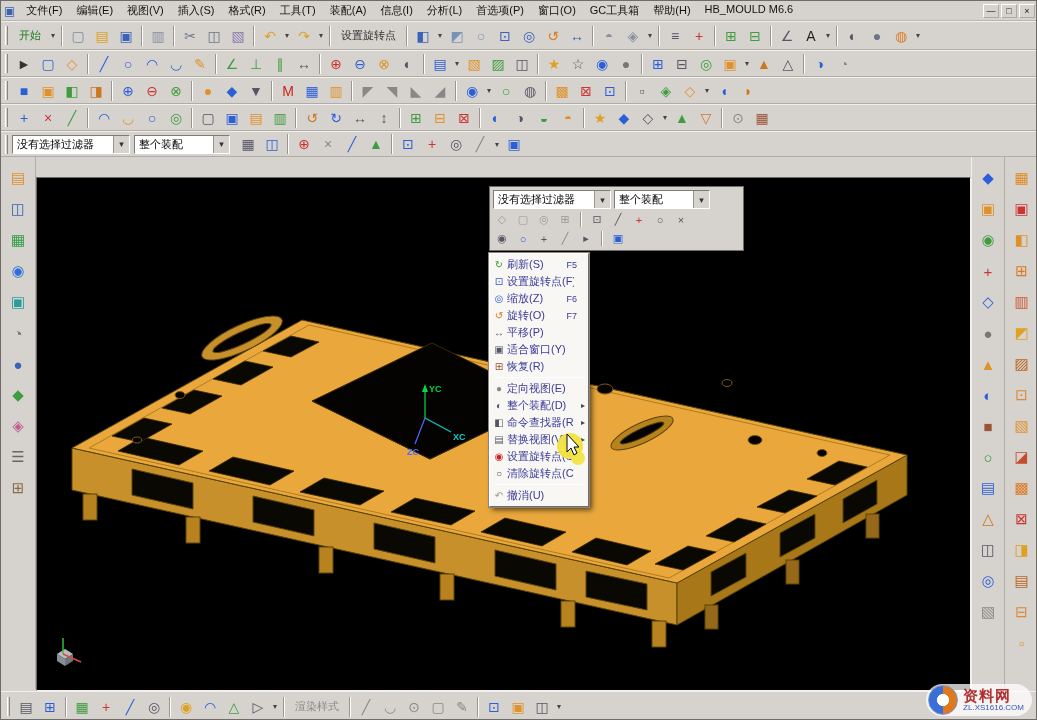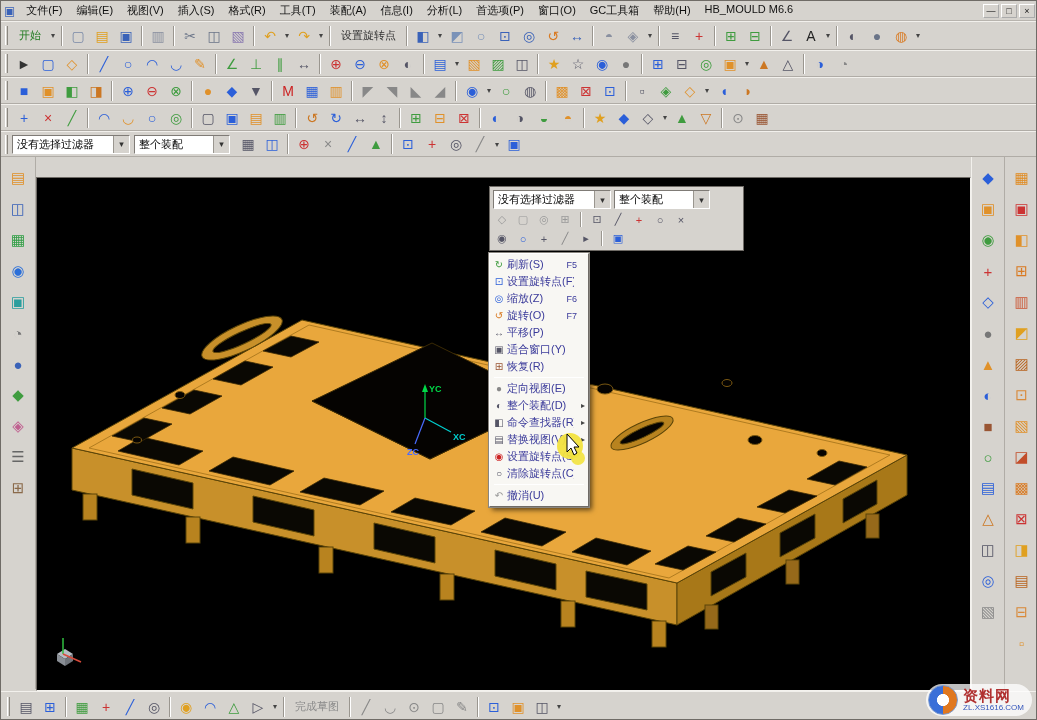--- a/index.html
+++ b/index.html
@@ -604,21 +604,21 @@
       <span class="ticon" style="color: rgb(204, 51, 51);">+</span>
       <span class="ticon" style="color: rgb(43, 95, 217);">╱</span>
       <span class="ticon" style="color: rgb(85, 85, 102);">◎</span>
       <span class="tsep"></span>
       <span class="ticon" style="color: rgb(224, 160, 32);">◉</span>
       <span class="ticon" style="color: rgb(43, 95, 217);">◠</span>
       <span class="ticon" style="color: rgb(63, 156, 63);">△</span>
       <span class="ticon" style="color: rgb(85, 85, 102);">▷</span>
       <span class="tdrop">▾</span>
       <span class="tsep"></span>
-      <span class="tbtn" style="color: rgb(138, 138, 138);">完成草图</span>
+      <span class="tbtn" style="color: rgb(138, 138, 138);">渲染样式</span>
       <span class="tsep"></span>
       <span class="ticon" style="color: rgb(136, 136, 136);">╱</span>
       <span class="ticon" style="color: rgb(136, 136, 136);">◡</span>
       <span class="ticon" style="color: rgb(136, 136, 136);">⊙</span>
       <span class="ticon" style="color: rgb(136, 136, 136);">▢</span>
       <span class="ticon" style="color: rgb(136, 136, 136);">✎</span>
       <span class="tsep"></span>
       <span class="ticon" style="color: rgb(43, 95, 217);">⊡</span>
       <span class="ticon" style="color: rgb(224, 145, 42);">▣</span>
       <span class="ticon" style="color: rgb(85, 85, 102);">◫</span>

